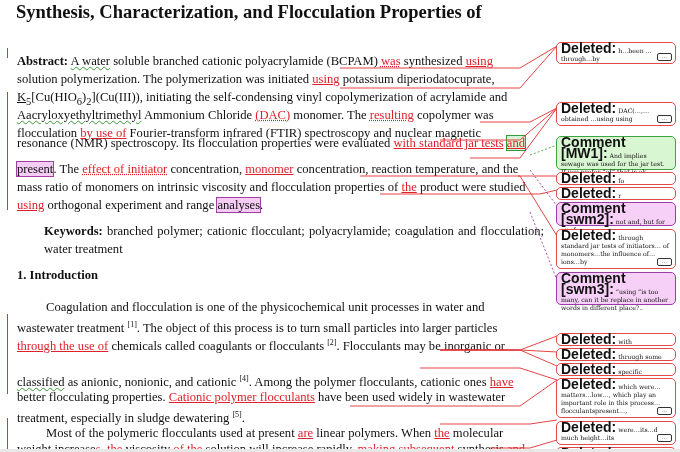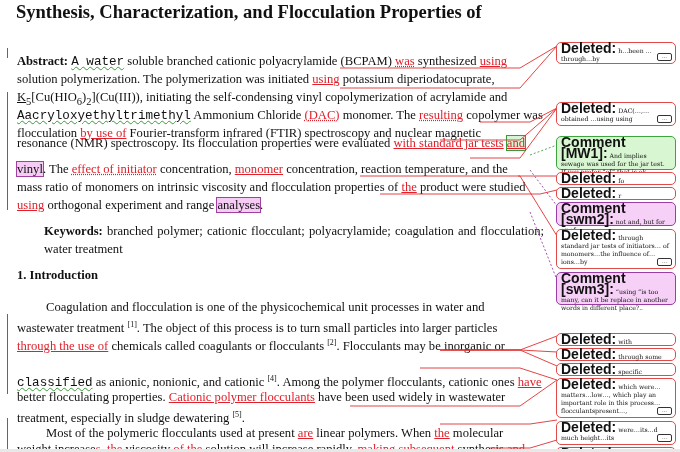--- a/index.html
+++ b/index.html
@@ -7,21 +7,21 @@
          font-family:"Liberation Serif", "DejaVu Serif", serif; color:#111; }
   .page { position:absolute; left:0; top:0; width:560px; height:452px; background:#fff;padding-left:12px; }
   .title { position:absolute; left:16px; top:2px; width:530px; font-weight:bold; font-size:18.5px; line-height:21px; }
   .changebar { position:absolute; left:7px; width:1px; background:#e03030; }
   .line { position:absolute; left:17px; font-size:12.6px; line-height:18px; white-space:nowrap; }
   .ins { color:#e0202a; text-decoration:underline; }
   .ins-dot { color:#e0202a; text-decoration:underline dotted; }
   .b { font-weight:bold; }
   .hl-pink { background:#f4ccf4; outline:1px solid #a040a0; }
   .hl-green { background:#d6f5d6; outline:1px solid #3a9a3a; }
-  .spell { text-decoration:underline wavy #3a9a3a; text-decoration-thickness:1px;font-family:Liberation Mono, monospace; }
+  .spell { text-decoration:underline wavy #3a9a3a; text-decoration-thickness:1px; }
   .kw { position:absolute; left:44px; width:500px; font-size:12.6px; line-height:18px; text-align:justify; }
   .h1 { position:absolute; left:17px; top:268px; font-weight:bold; font-size:12.6px; }
   sup { font-size:8px; }
   .markup { position:absolute; left:0; top:0; width:680px; height:452px; pointer-events:none; }
   .balloon { position:absolute; left:556px; width:120px; border:1.3px solid #e24a4a; border-radius:5px;
              background:#fff; font-family:"DejaVu Serif", serif; font-size:6.2px; line-height:8px; padding:1px 4px; box-sizing:border-box; }
   .balloon .lbl { font-family:"Liberation Sans", sans-serif; font-weight:bold; font-size:14px; }
   .balloon.comment-green { background:#d9f6d2; border-color:#3fa33f; }
   .balloon.comment-pink { background:#f6d0f6; border-color:#9a3ea6; }
   .more { position:absolute; right:3px; bottom:2px; width:13px; height:6px; border:1px solid #333; border-radius:2px; font-size:5px; line-height:4px; text-align:center; background:#fff; }
@@ -53,21 +53,21 @@
   <div class="line" style="top:106px">
     <span class="spell">Aacryloxyethyltrimethyl</span><span> Ammonium Chloride </span><span class="ins-dot">(DAC)</span><span> monomer. The </span><span class="ins-dot">resulting</span><span> copolymer was</span>
   </div>
   <div class="line" style="top:124px">
     <span>flocculation </span><span class="ins">by use of</span><span> Fourier-transform infrared (FTIR) spectroscopy and nuclear magnetic</span>
   </div>
   <div class="line" style="top:134px">
     <span>resonance (NMR) spectroscopy. Its flocculation properties were evaluated </span><span class="ins">with standard jar tests</span><span> </span><span class="ins hl-green">and</span>
   </div>
   <div class="line" style="top:160px">
-    <span class="hl-pink">vinyl</span><span>. The </span><span class="ins-dot">effect of initiator</span><span> concentration, </span><span class="ins">monomer</span><span> concentration, reaction temperature, and the</span>
+    <span class="hl-pink">present</span><span>. The </span><span class="ins-dot">effect of initiator</span><span> concentration, </span><span class="ins">monomer</span><span> concentration, reaction temperature, and the</span>
   </div>
   <div class="line" style="top:178px">
     <span>mass ratio of monomers on  intrinsic viscosity and flocculation properties of </span><span class="ins">the</span><span> product were studied</span>
   </div>
   <div class="line" style="top:196px">
     <span class="ins">using</span><span> orthogonal experiment and range </span><span class="hl-pink">analyses</span><span>.</span>
   </div>
 
   <div class="kw" style="top:222px">
     <span class="b">Keywords:</span><span> branched polymer; cationic flocculant; polyacrylamide; coagulation and flocculation; water treatment</span>

